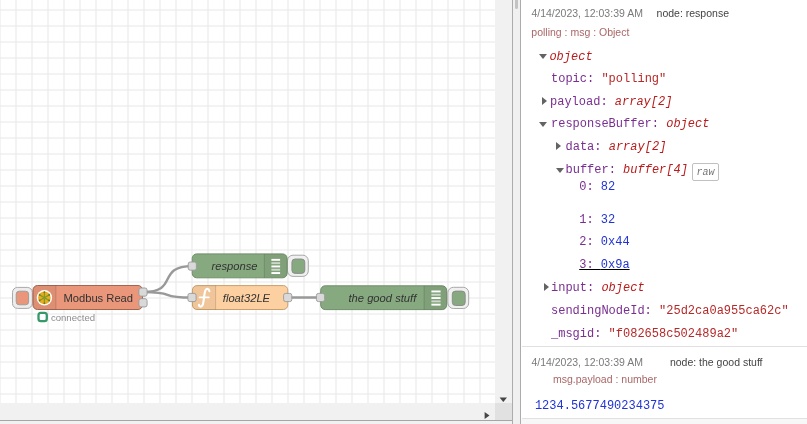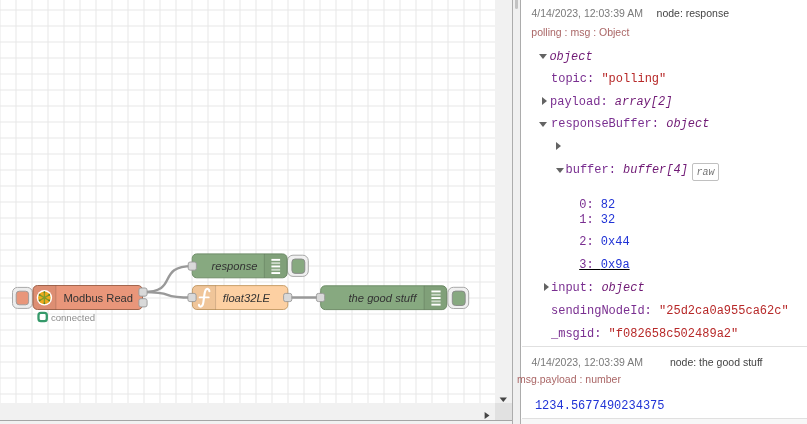--- a/index.html
+++ b/index.html
@@ -27,21 +27,21 @@
   #sidebar{position:absolute;left:521.3px;top:0;width:285.7px;height:424px;background:#fff;}
   .row{position:absolute;white-space:nowrap;}
   .sans{font-family:"Liberation Sans",sans-serif;font-size:10.5px;}
   .mono{font-family:"Liberation Mono",monospace;font-size:12px;}
   .date{color:#7a7a7a;}
   .nodename{color:#444;}
   .metapath{color:#a66;}
   .key{color:#792e90;}
   .str{color:#b72828;}
   .num{color:#2033d6;}
-  .typ{color:#701a75;font-style:italic;text-align:center;}
+  .typ{color:#b91c1c;font-style:italic;text-align:center;}
   .tdown{position:absolute;width:0;height:0;border-left:4.8px solid transparent;border-right:4.8px solid transparent;border-top:5.6px solid #636363;}
   .tright{position:absolute;width:0;height:0;border-top:4.5px solid transparent;border-bottom:4.5px solid transparent;border-left:5.5px solid #636363;}
   .hsep{position:absolute;height:1px;background:#e0e0e0;left:521.5px;width:285.5px;}
   .badge{position:absolute;border:1px solid #c0c0c0;border-radius:2px;background:#fff;color:#777;
     font-family:"Liberation Mono",monospace;font-style:italic;font-size:10px;text-align:center;}
 </style>
 </head>
 <body>
 <div id="stage">
   <div id="canvas">
@@ -150,37 +150,38 @@
 
   <div class="row mono" style="left:551px;top:72px;"><span class="key">topic: </span><span class="str">"polling"</span></div>
 
   <div class="tright" style="left:541.5px;top:97.2px;"></div>
   <div class="row mono" style="left:550px;top:94.5px;"><span class="key">payload: </span><span class="typ">array[2]</span></div>
 
   <div class="tdown" style="left:539px;top:121.5px;"></div>
   <div class="row mono" style="left:551px;top:117px;"><span class="key">responseBuffer: </span><span class="typ">object</span></div>
 
   <div class="tright" style="left:556.3px;top:142.3px;"></div>
+  <div class="row mono" style="left:565.5px;top:139.6px;"><span class="key">data: </span><span class="typ">array[2]</span></div>
 
   <div class="tdown" style="left:555.5px;top:167.5px;"></div>
   <div class="row mono" style="left:565.5px;top:163px;"><span class="key">buffer: </span><span class="typ">buffer[4]</span></div>
   <div class="badge" style="left:692.4px;top:162.6px;width:26.4px;height:18.2px;line-height:18px;">raw</div>
 
-  <div class="row mono" style="left:579.2px;top:198px;text-align:center;"><span class="key">0: </span><span class="num">82</span></div>
+  <div class="row mono" style="left:579.2px;top:180px;text-align:center;"><span class="key">0: </span><span class="num">82</span></div>
   <div class="row mono" style="left:579.2px;top:212.8px;"><span class="key">1: </span><span class="num">32</span></div>
   <div class="row mono" style="left:579.2px;top:235.3px;"><span class="key">2: </span><span class="num">0x44</span></div>
   <div class="row mono" style="left:579.2px;top:257.8px;text-decoration:underline;"><span class="key">3: </span><span class="num">0x9a</span></div>
 
   <div class="tright" style="left:543.5px;top:282.7px;"></div>
   <div class="row mono" style="left:551px;top:280.5px;"><span class="key">input: </span><span class="typ">object</span></div>
 
   <div class="row mono" style="left:551px;top:303.5px;"><span class="key">sendingNodeId: </span><span class="str">"25d2ca0a955ca62c"</span></div>
   <div class="row mono" style="left:551px;top:326.5px;"><span class="key">_msgid: </span><span class="str">"f082658c502489a2"</span></div>
 
   <div class="hsep" style="top:346px;"></div>
 
   <div class="row sans" style="left:531.4px;top:356.3px;"><span class="date">4/14/2023, 12:03:39 AM</span><span class="nodename" style="margin-left:27px;">node: the good stuff</span></div>
-  <div class="row sans metapath" style="left:517px;top:373px;">msg.payload : number</div>
+  <div class="row sans metapath" style="left:553px;top:373px;">msg.payload : number</div>
   <div class="row mono num" style="left:534.9px;top:398.6px;">1234.5677490234375</div>
 
   <div class="hsep" style="top:417.5px;"></div>
   <div style="position:absolute;left:521.3px;top:418.5px;width:285.7px;height:5.5px;background:#f7f7f7;"></div>
 </div>
 
 </body></html>

